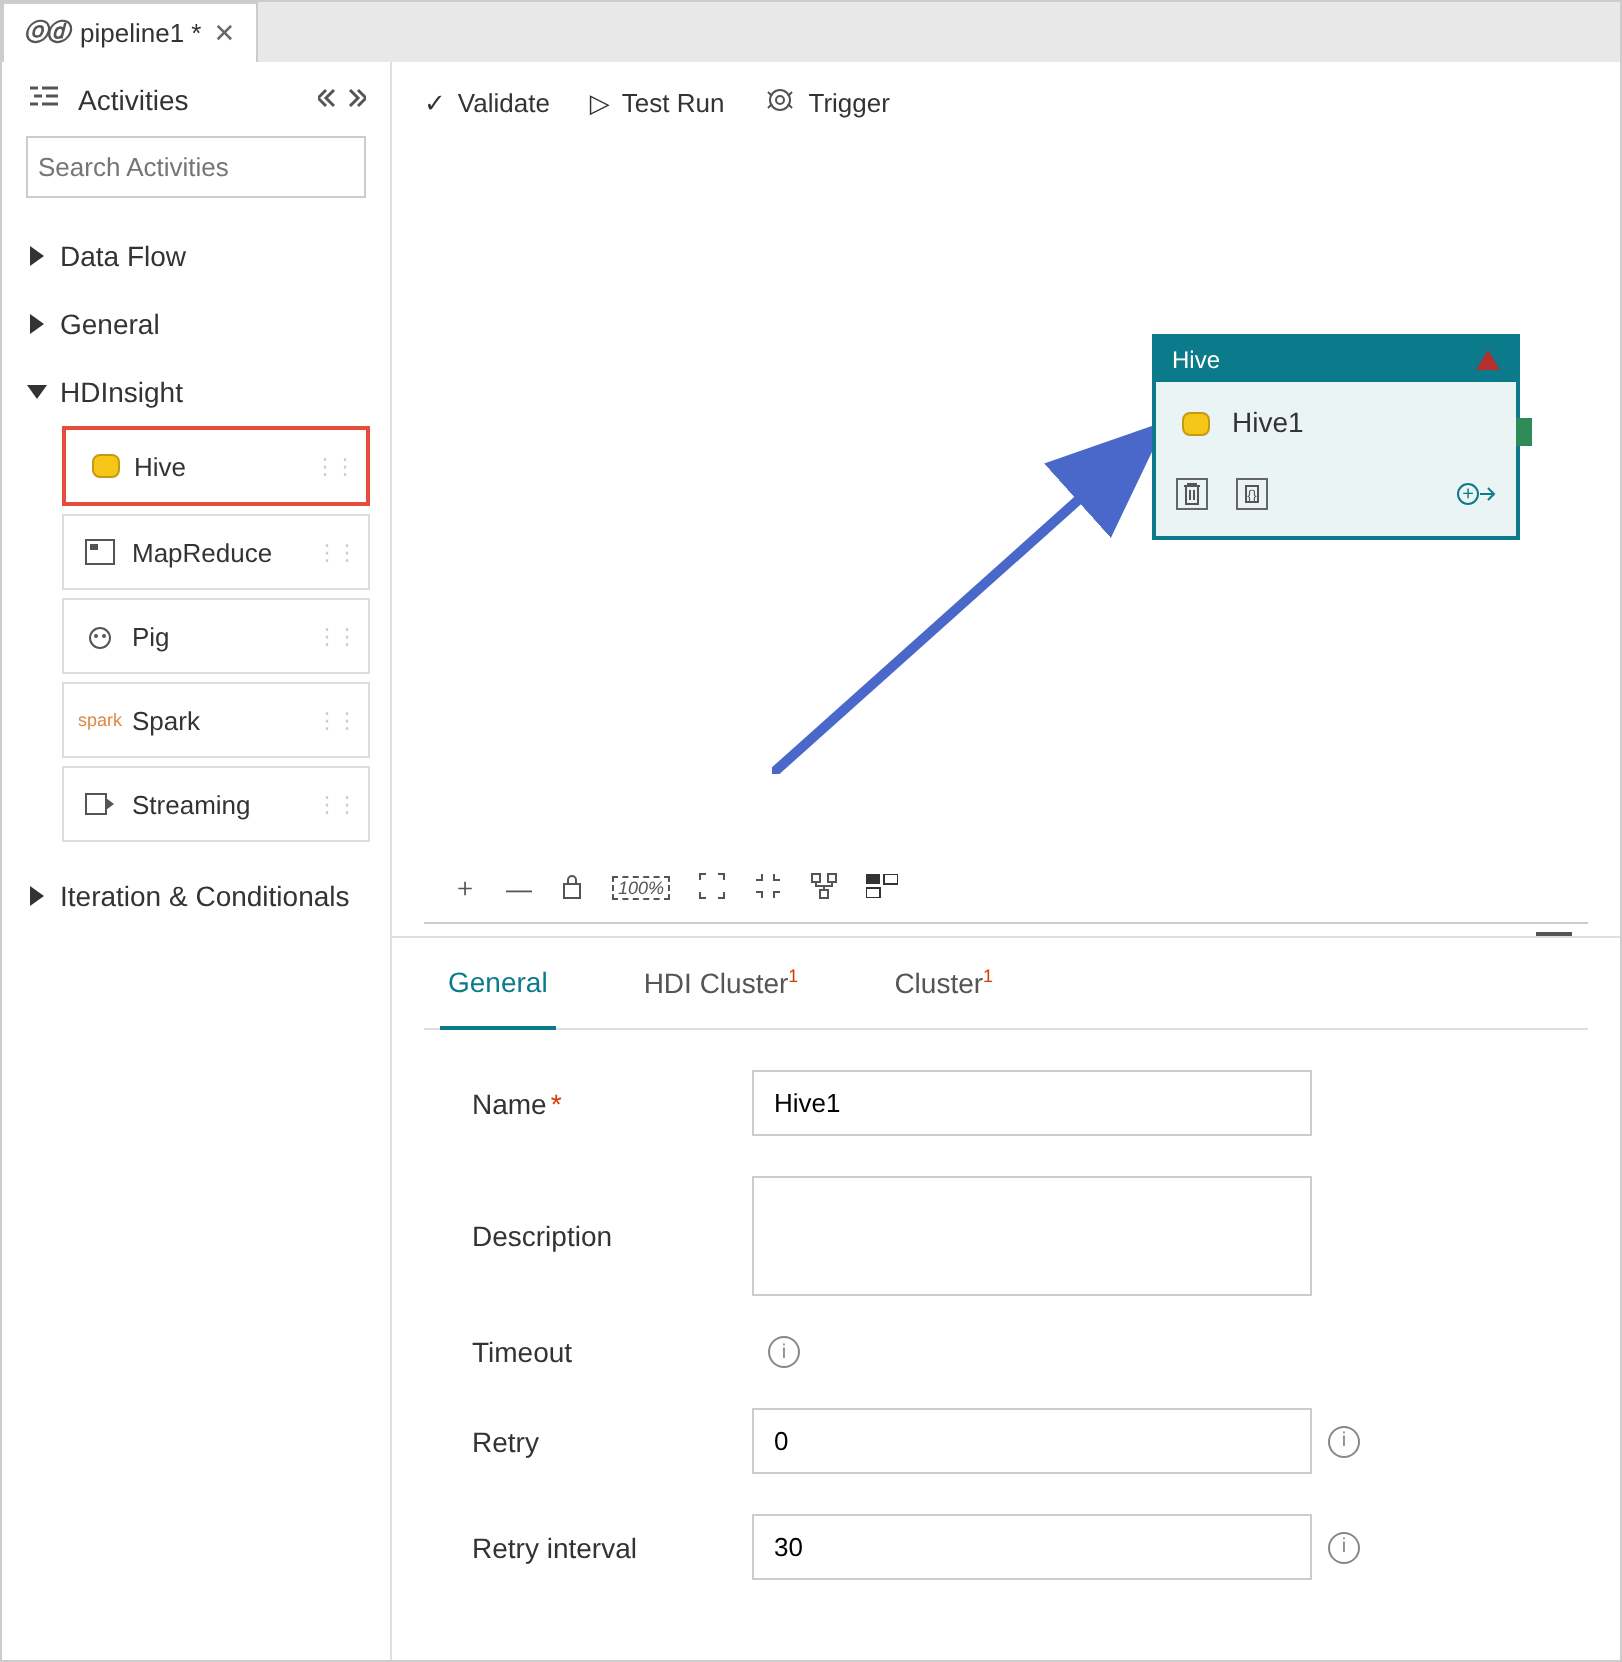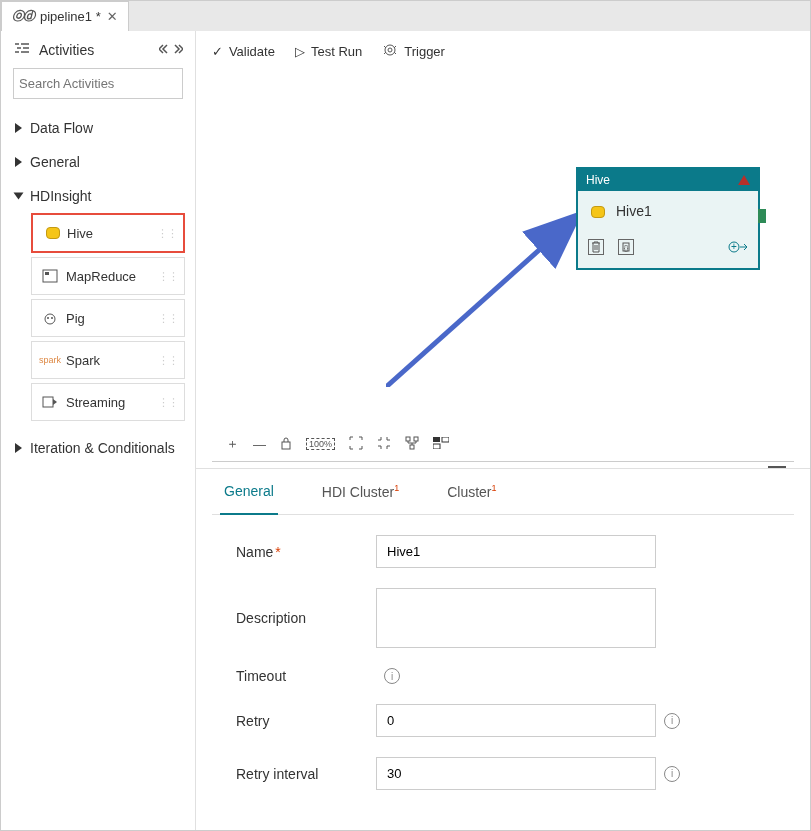--- a/index.html
+++ b/index.html
@@ -220,21 +220,21 @@
       </div>
     </div>
 
     <div class="canvas-toolbar">
       <span>＋</span>
       <span>—</span>
       <span><svg width="12" height="14">
             <rect x="2" y="6" width="8" height="7" stroke="#555" fill="none"></rect>
             <path d="M4 6 v-2 a2 2 0 0 1 4 0 v2" stroke="#555" fill="none"></path>
           </svg></span>
-      <span style="border:1px dashed #555;padding:0 2px;font-size:9px;">100%</span>
+      <span style="border:1px dashed #555;padding:0 2px;font-size:9px;font-style:italic;">100%</span>
       <span><svg width="14" height="14">
             <path d="M1 4 v-3 h3 M10 1 h3 v3 M13 10 v3 h-3 M4 13 h-3 v-3" stroke="#555" fill="none"></path>
           </svg></span>
       <span><svg width="14" height="14">
             <path d="M4 1 v3 h-3 M13 4 h-3 v-3 M10 13 v-3 h3 M1 10 h3 v3" stroke="#555" fill="none"></path>
           </svg></span>
       <span><svg width="14" height="14">
             <rect x="1" y="1" width="4" height="4" stroke="#555" fill="none"></rect>
             <rect x="9" y="1" width="4" height="4" stroke="#555" fill="none"></rect>
             <rect x="5" y="9" width="4" height="4" stroke="#555" fill="none"></rect>

